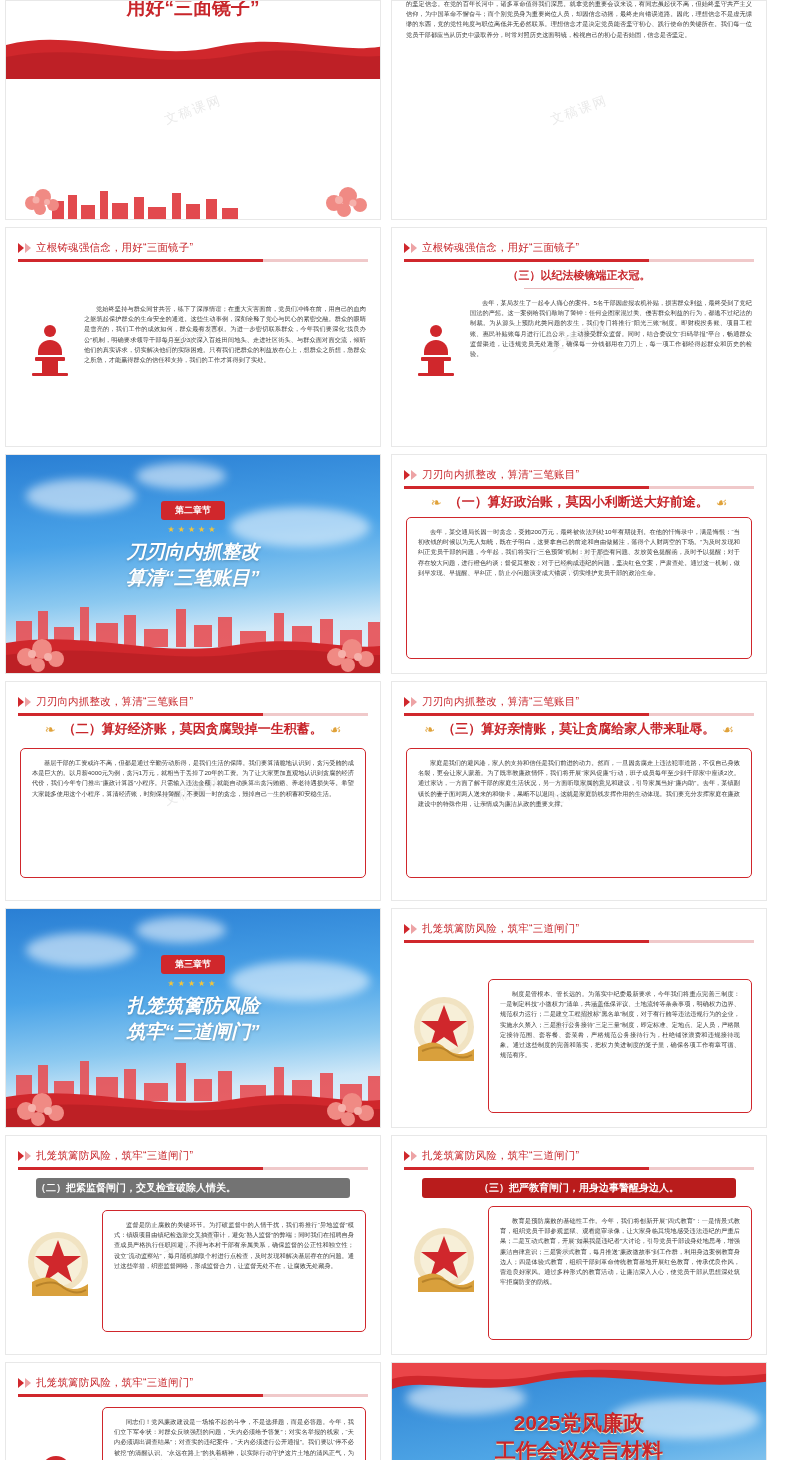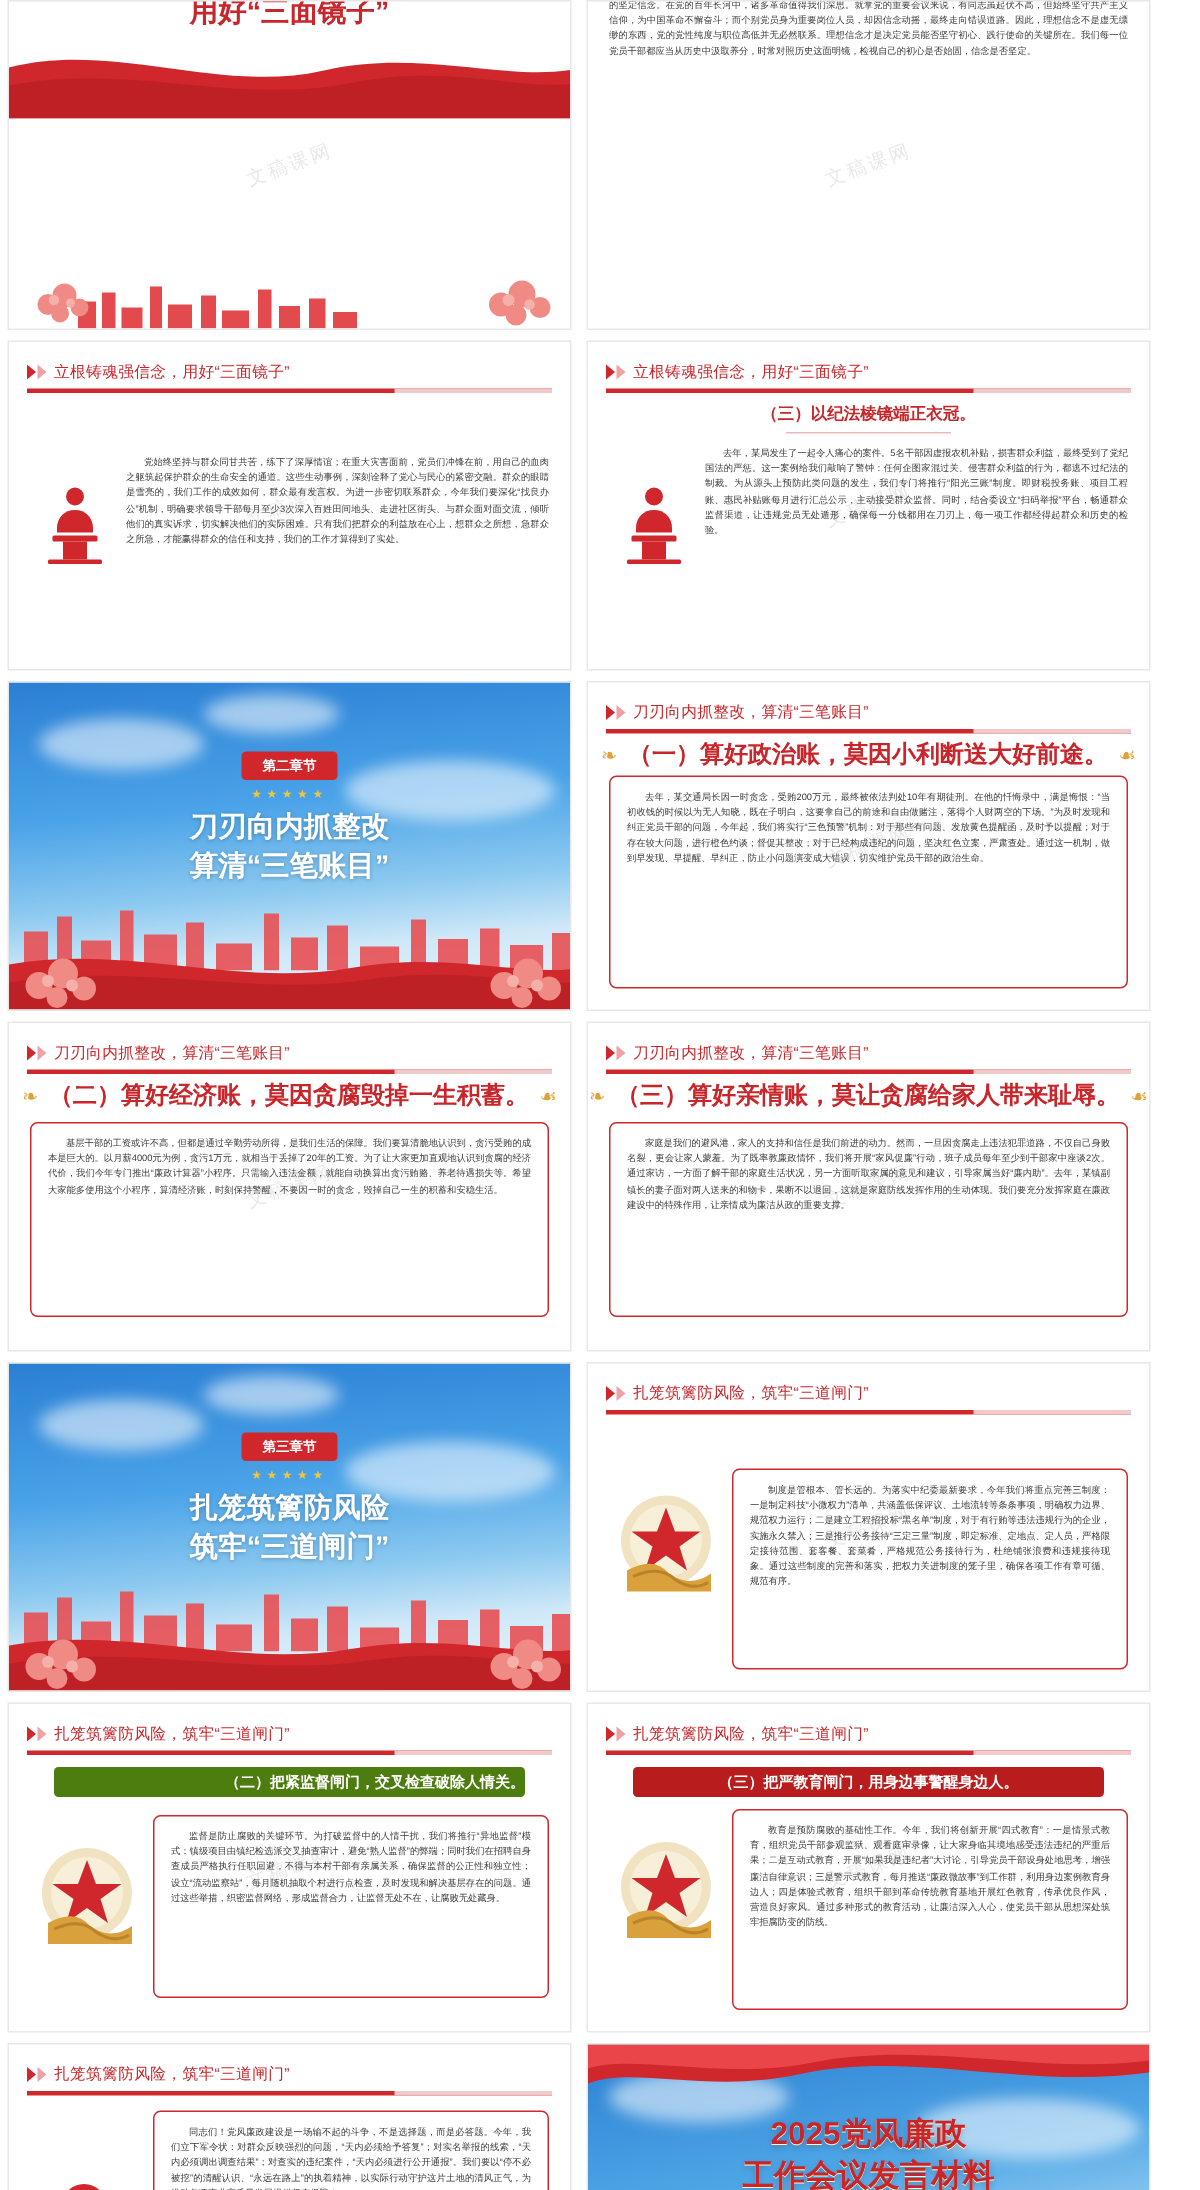--- a/index.html
+++ b/index.html
@@ -85,21 +85,21 @@
     display: flex;
     align-items: center;
     gap: 7px;
   }
   .subtitle-deco .leaf {
     color: #e0a23a;
     font-size: 13px;
     line-height: 1;
   }
   .subtitle-deco .stxt {
-    font-size: 16px;
+    font-size: 13px;
     font-weight: bold;
     color: #c8262b;
     white-space: nowrap;
   }
 
   .body-box {
     position: absolute;
     left: 14px; right: 14px;
     font-size: 6.2px;
     line-height: 1.65;
@@ -156,20 +156,21 @@
   }
   .sec-title {
     position: absolute;
     top: 84px; left: 0; right: 0;
     text-align: center;
     color: #fff;
     font-size: 19px;
     font-weight: bold;
     line-height: 1.35;
     text-shadow: 0 1px 3px rgba(0,0,0,0.25);
+    font-style: italic;
   }
   .city {
     position: absolute;
     bottom: 26px; left: 0; right: 0;
     height: 46px;
     opacity: 0.9;
   }
   .ribbon-bottom {
     position: absolute;
     bottom: 0; left: 0; right: 0;
@@ -533,21 +534,21 @@
 
   <div class="slide">
     <div class="hdr">
       <span class="arrows">
           <i class="arrow"></i>
           <i class="arrow pale"></i>
         </span>
       <span class="htxt">扎笼筑篱防风险，筑牢“三道闸门”</span>
     </div>
     <div class="hdr-rule"></div>
-    <div style="position:absolute;top:42px;left:30px;right:30px;height:20px;background:#4d7c0f;border-radius:3px;display:flex;align-items:center;justify-content:flex-end">
+    <div style="position:absolute;top:42px;left:30px;right:30px;height:20px;background:#737373;border-radius:3px;display:flex;align-items:center;justify-content:flex-start">
       <span style="font-size:10px;font-weight:bold;color:#fff">（二）把紧监督闸门，交叉检查破除人情关。</span>
     </div>
     <svg class="medal" style="left:14px;top:88px" viewBox="0 0 76 76">
       <circle cx="38" cy="38" r="30" fill="#f1e3c2"></circle>
       <circle cx="38" cy="38" r="24" fill="#f7efd8"></circle>
       <polygon points="38,16 44,32 61,32 47,42 52,58 38,48 24,58 29,42 15,32 32,32" fill="#d0272c"></polygon>
       <path d="M12 58 Q30 48 40 60 Q54 70 68 60 L68 72 L12 72 Z" fill="#d9a03c"></path>
       <path d="M16 62 Q34 54 44 64 Q56 72 66 66" stroke="#b8832a" stroke-width="2" fill="none"></path>
     </svg>
     <div class="body-box framed" style="top:74px; left:96px; right:14px; bottom:22px;">监督是防止腐败的关键环节。为打破监督中的人情干扰，我们将推行“异地监督”模式：镇级项目由镇纪检选派交叉抽查审计，避免“熟人监督”的弊端；同时我们在招聘自身查成员严格执行任职回避，不得与本村干部有亲属关系，确保监督的公正性和独立性；设立“流动监察站”，每月随机抽取个村进行点检查，及时发现和解决基层存在的问题。通过这些举措，织密监督网络，形成监督合力，让监督无处不在，让腐败无处藏身。</div>

